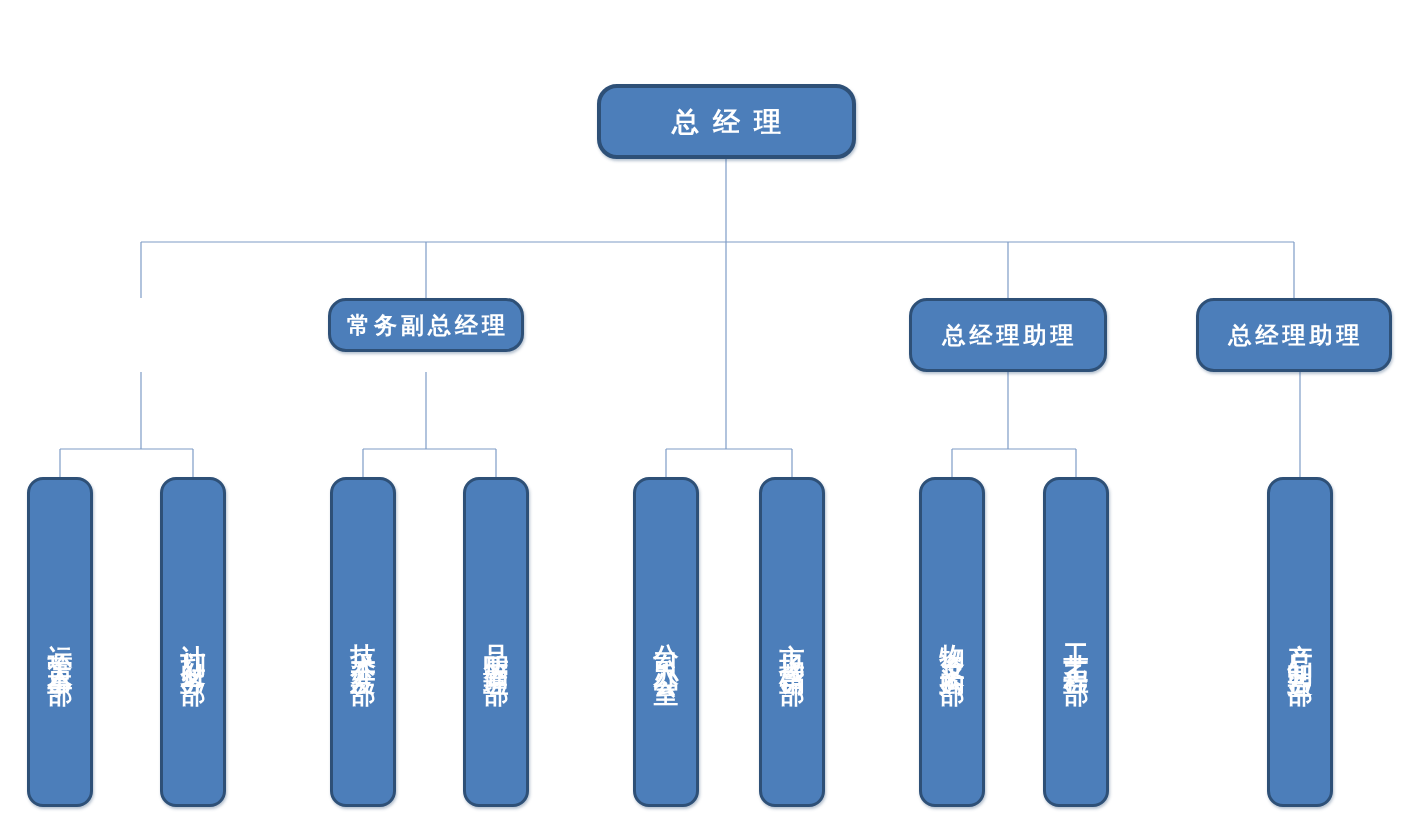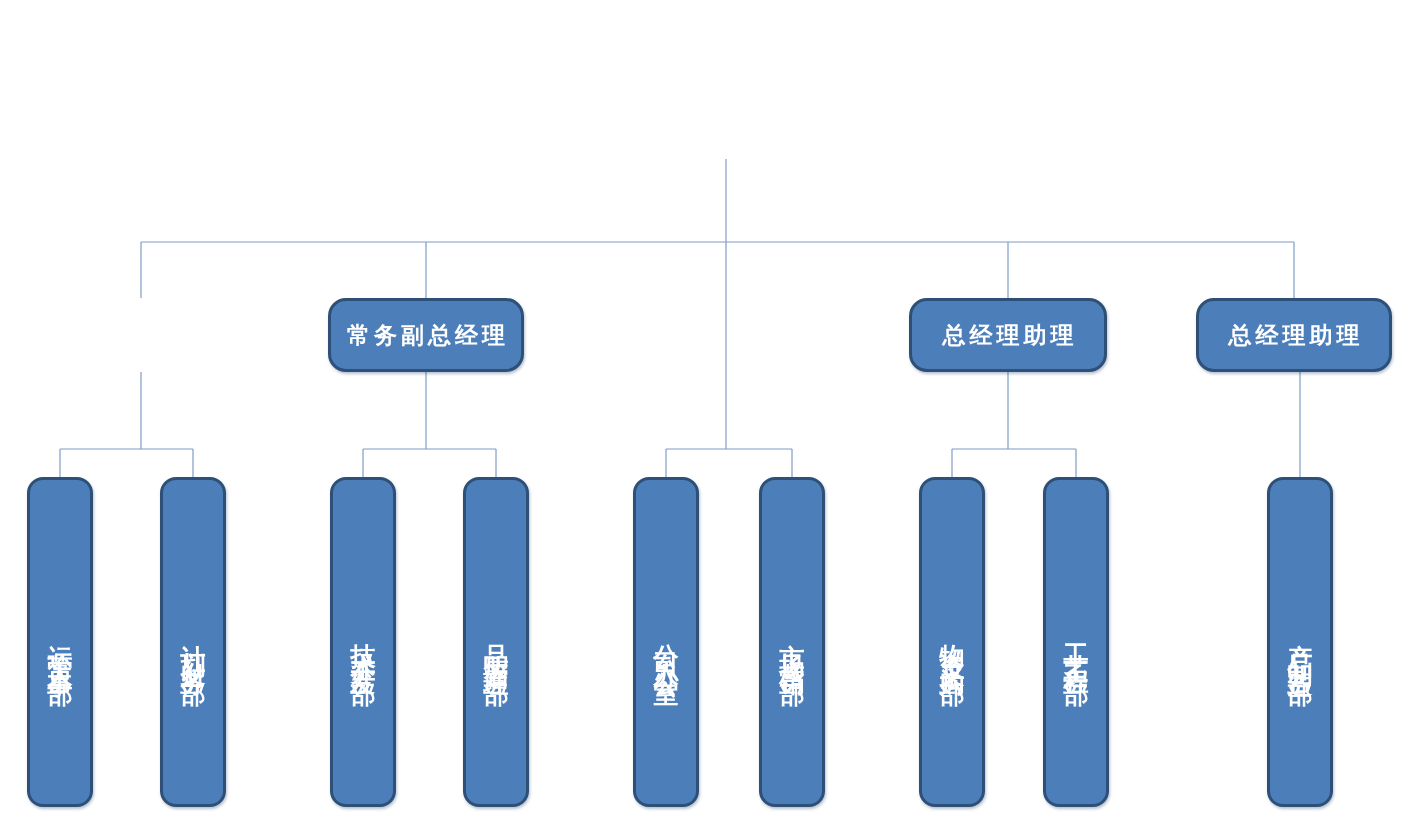--- a/index.html
+++ b/index.html
@@ -95,22 +95,25 @@
     <line x1="792" y1="449" x2="792" y2="477"></line>
 
     <line x1="1008" y1="372" x2="1008" y2="449"></line>
     <line x1="952" y1="449" x2="1076" y2="449"></line>
     <line x1="952" y1="449" x2="952" y2="477"></line>
     <line x1="1076" y1="449" x2="1076" y2="477"></line>
 
     <line x1="1300" y1="372" x2="1300" y2="477"></line>
   </svg>
 
+  <div class="node lvl1" style="left:597px;top:84px;width:259px;height:75px">
+    <span class="lbl">总经理</span>
+  </div>
 
-  <div class="node lvl2" style="left:328px;top:298px;width:196px;height:74px">
+  <div class="node lvl2" style="left:328px;top:298px;width:196px;height:54px">
     <span class="lbl">常务副总经理</span>
   </div>
   <div class="node lvl2" style="left:909px;top:298px;width:198px;height:74px">
     <span class="lbl">总经理助理</span>
   </div>
   <div class="node lvl2" style="left:1196px;top:298px;width:196px;height:74px">
     <span class="lbl">总经理助理</span>
   </div>
 
   <div class="node lvl3" style="left:27px;top:477px;width:66px;height:330px">

